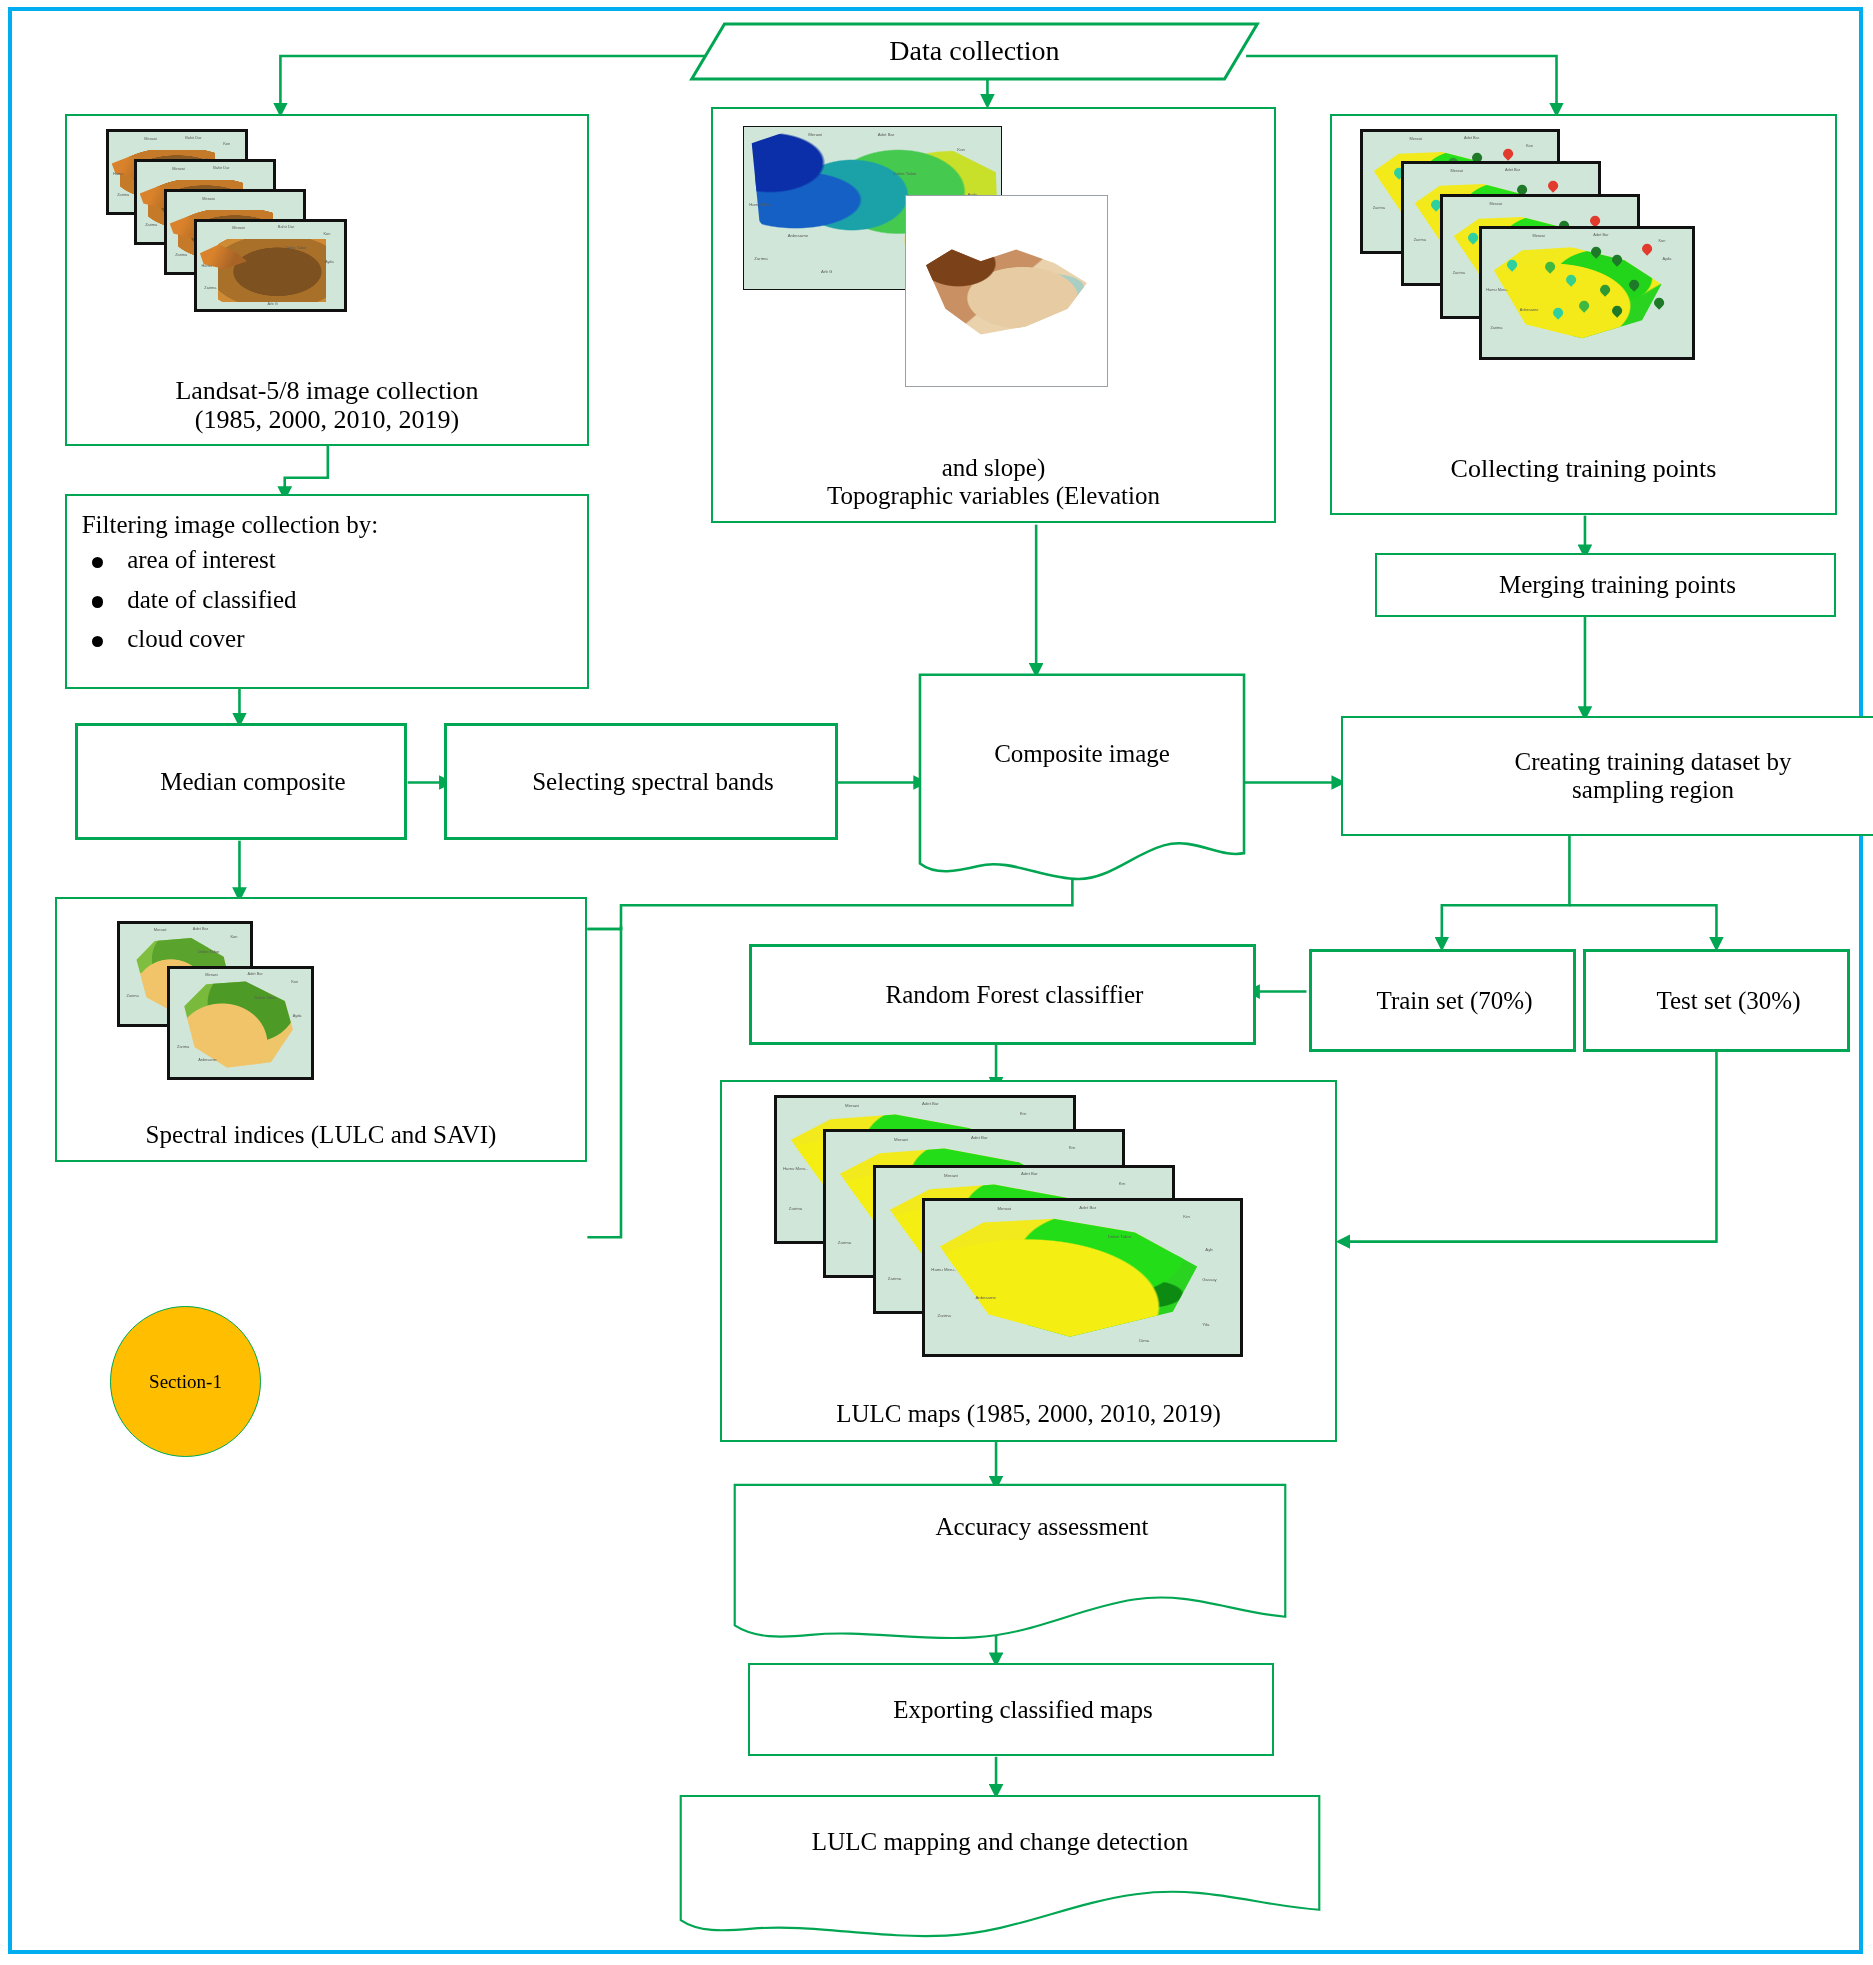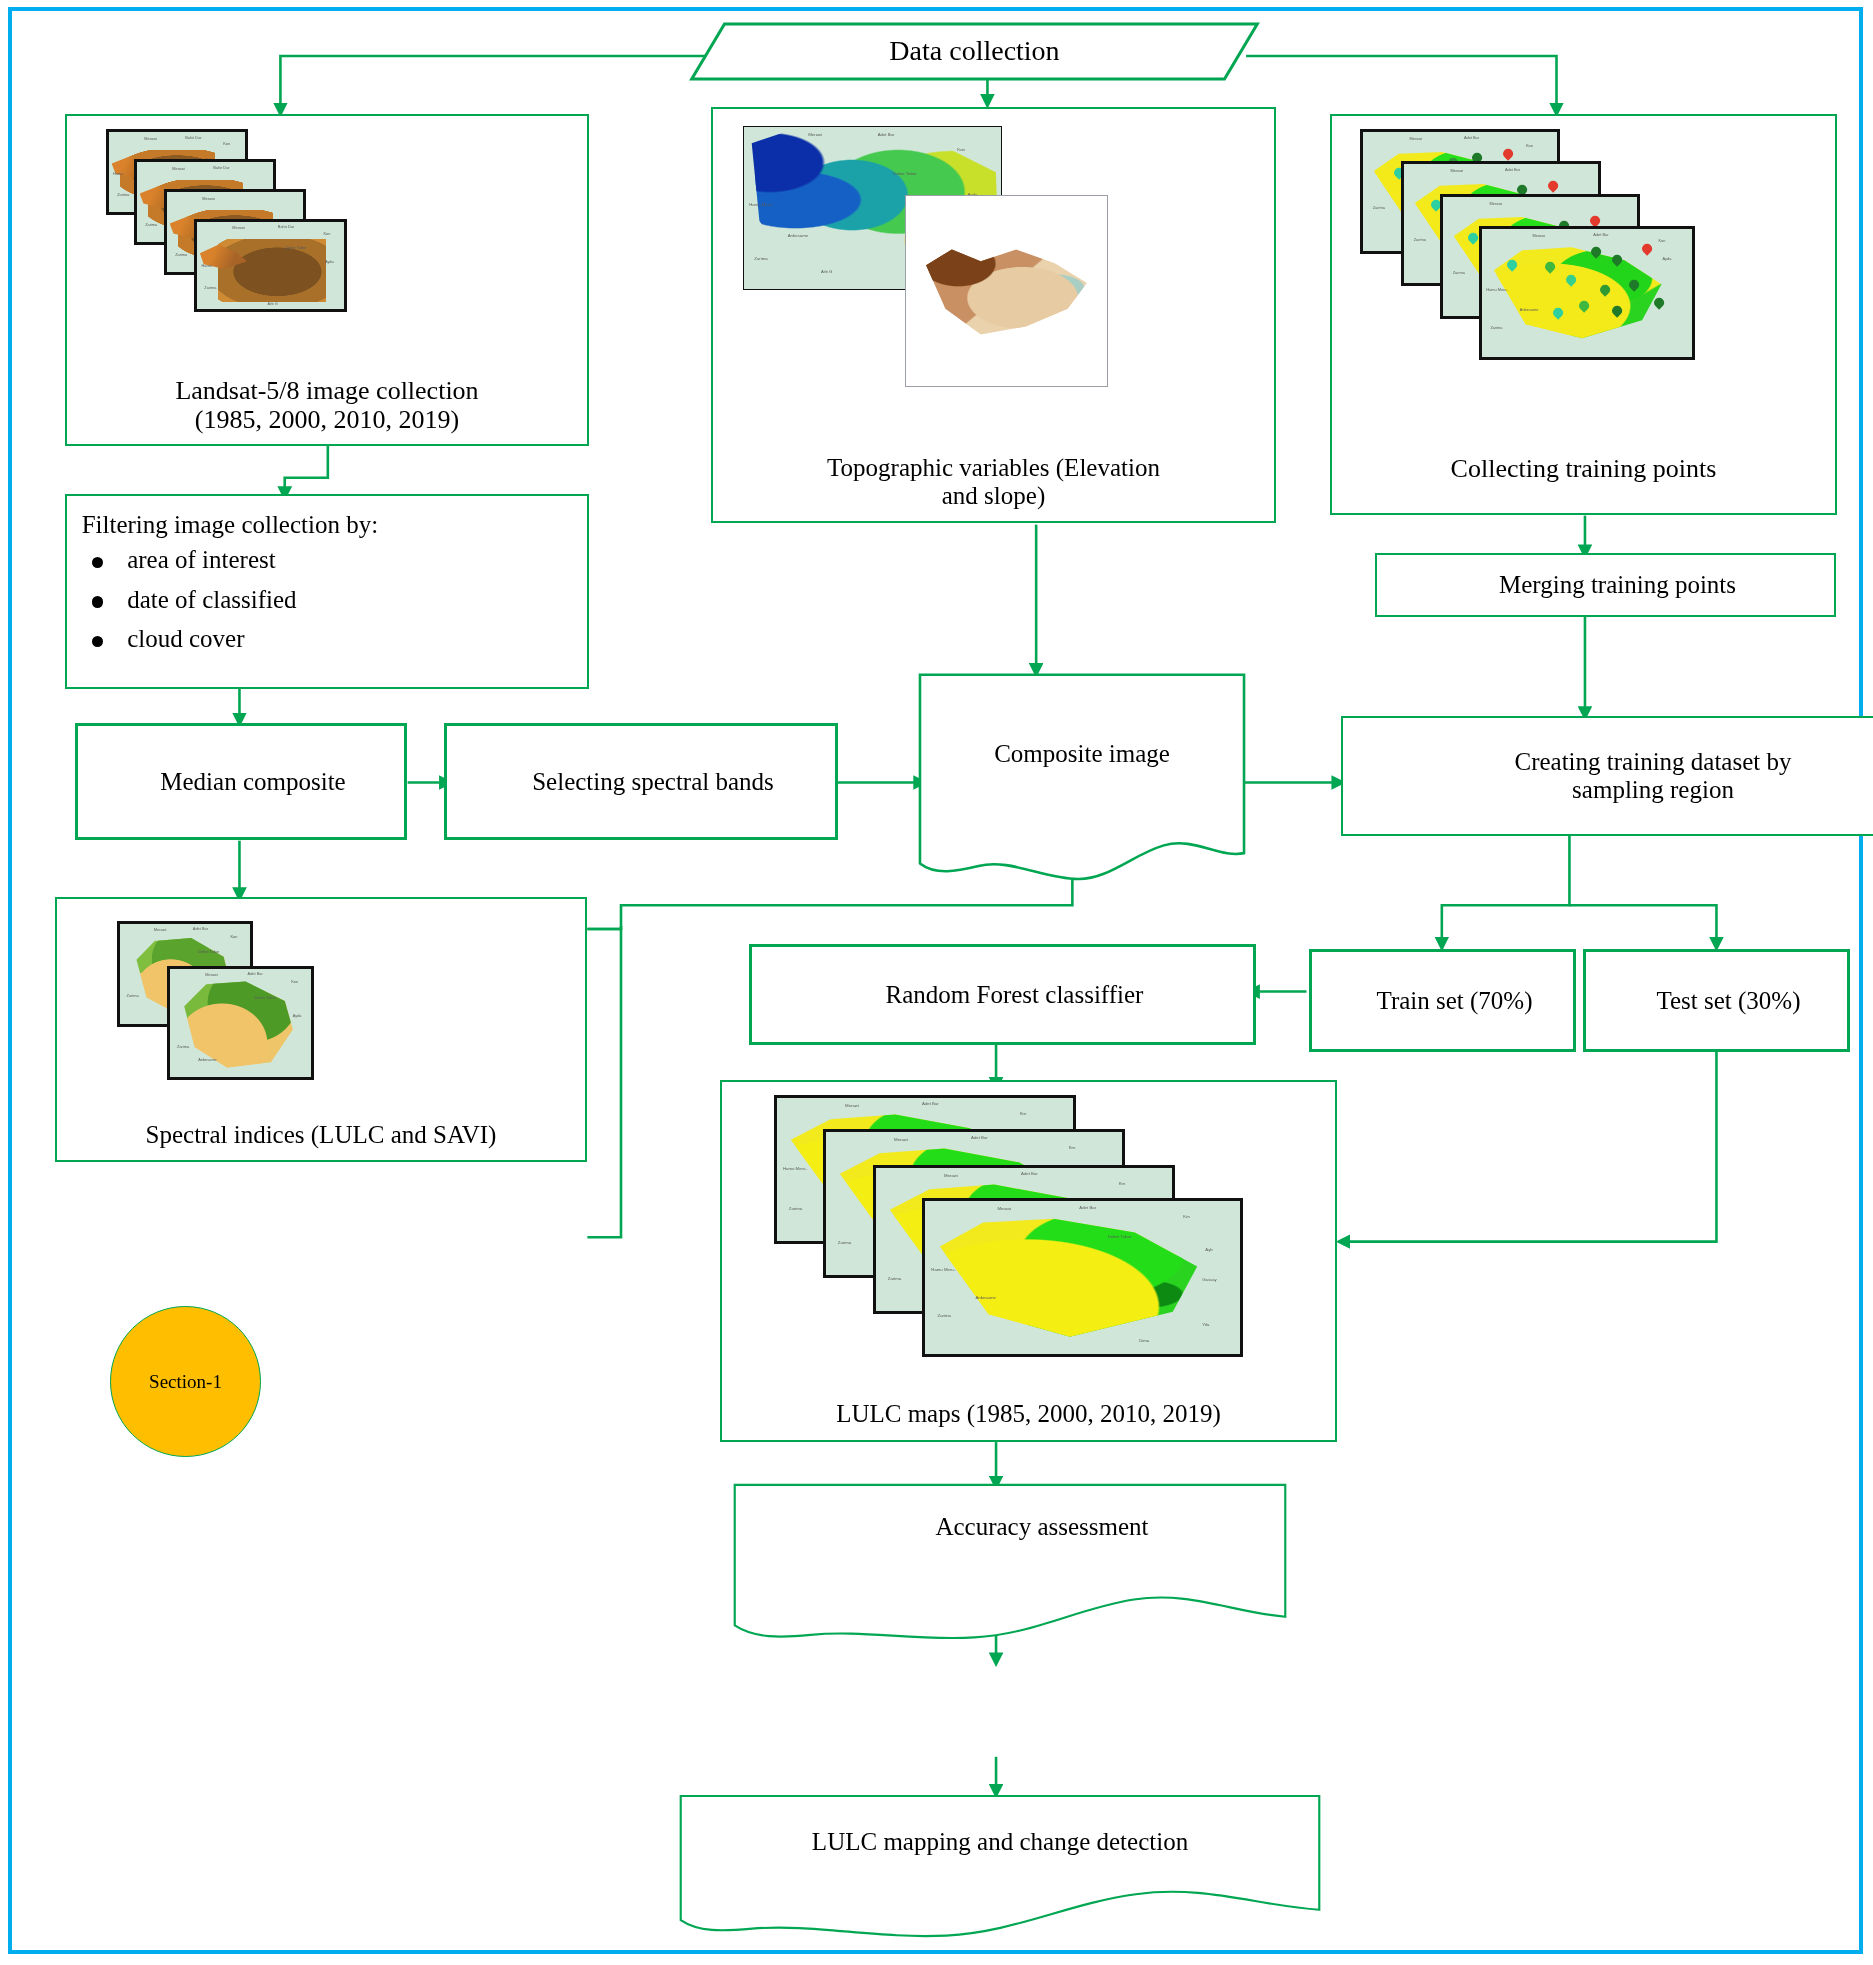--- a/index.html
+++ b/index.html
@@ -323,22 +323,22 @@
         <div class="base" style="background:#ffffff;"></div>
         <div class="blob" style="left:10%;top:25%;width:80%;height:52%;background:
             radial-gradient(ellipse at 20% 20%, #7b4119 0 20%, transparent 21%),
             radial-gradient(ellipse at 60% 55%, #e7cba3 0 40%, transparent 41%),
             radial-gradient(ellipse at 78% 45%, #a9cfc4 0 18%, transparent 19%),
             linear-gradient(140deg,#8a4a1d 0 18%,#c99064 19% 48%,#e9d2ac 49% 100%);
             clip-path:polygon(0 22%,16% 6%,34% 18%,56% 6%,80% 20%,100% 40%,88% 66%,62% 84%,34% 92%,12% 66%);"></div>
       </div>
     </div>
     <div style="position:absolute;left:0;bottom:11.2px;width:100%;font-size:25px;">
+      <span class="label">and slope)</span>
       <span class="label">Topographic variables (Elevation</span>
-      <span class="label">and slope)</span>
     </div>
   </div>
 
   <div class="shapewrap" style="left:918px;top:673px;width:328px;height:209px;">
     <svg width="328" height="209" viewBox="0 0 760 485">
       <path d="M4,4 L756,4 L756,418 C700,430 640,380 570,400 C500,420 440,480 370,478 C290,476 210,430 140,448 C90,460 40,470 4,442 Z" fill="#ffffff" stroke="#00A651" stroke-width="6"></path>
     </svg>
     <div class="txt" style="font-size:25px;align-items:flex-start;padding-top:67px;box-sizing:border-box;">Composite image</div>
   </div>
 
@@ -511,20 +511,23 @@
     </div>
   </div>
 
   <div class="shapewrap" style="left:733px;top:1483px;width:618px;height:164px;">
     <svg width="554" height="164" viewBox="0 0 1285 380">
       <path d="M4,4 L1281,4 L1281,310 C1160,300 1060,250 930,270 C800,290 700,350 560,358 C420,366 300,340 180,352 C110,359 50,360 4,330 Z" fill="#ffffff" stroke="#00A651" stroke-width="5"></path>
     </svg>
     <div class="txt" style="font-size:25px;align-items:flex-start;padding-top:30px;box-sizing:border-box;">Accuracy assessment</div>
   </div>
 
+  <div class="node" style="left:748px;top:1663px;width:526px;height:93px;font-size:25px;">
+    <span class="label">Exporting classified maps</span>
+  </div>
 
   <div class="shapewrap" style="left:679px;top:1794px;width:642px;height:147px;">
     <svg width="642" height="147" viewBox="0 0 1490 340">
       <path d="M4,4 L1486,4 L1486,268 C1340,258 1220,210 1060,232 C900,254 780,320 620,328 C460,336 310,300 170,312 C100,318 45,320 4,292 Z" fill="#ffffff" stroke="#00A651" stroke-width="5"></path>
     </svg>
     <div class="txt" style="font-size:25px;align-items:flex-start;padding-top:34px;box-sizing:border-box;">LULC mapping and change detection</div>
   </div>
 
   <div class="badge" style="left:110px;top:1306px;width:149px;height:149px;font-size:19px;">
     <span>Section-1</span>

